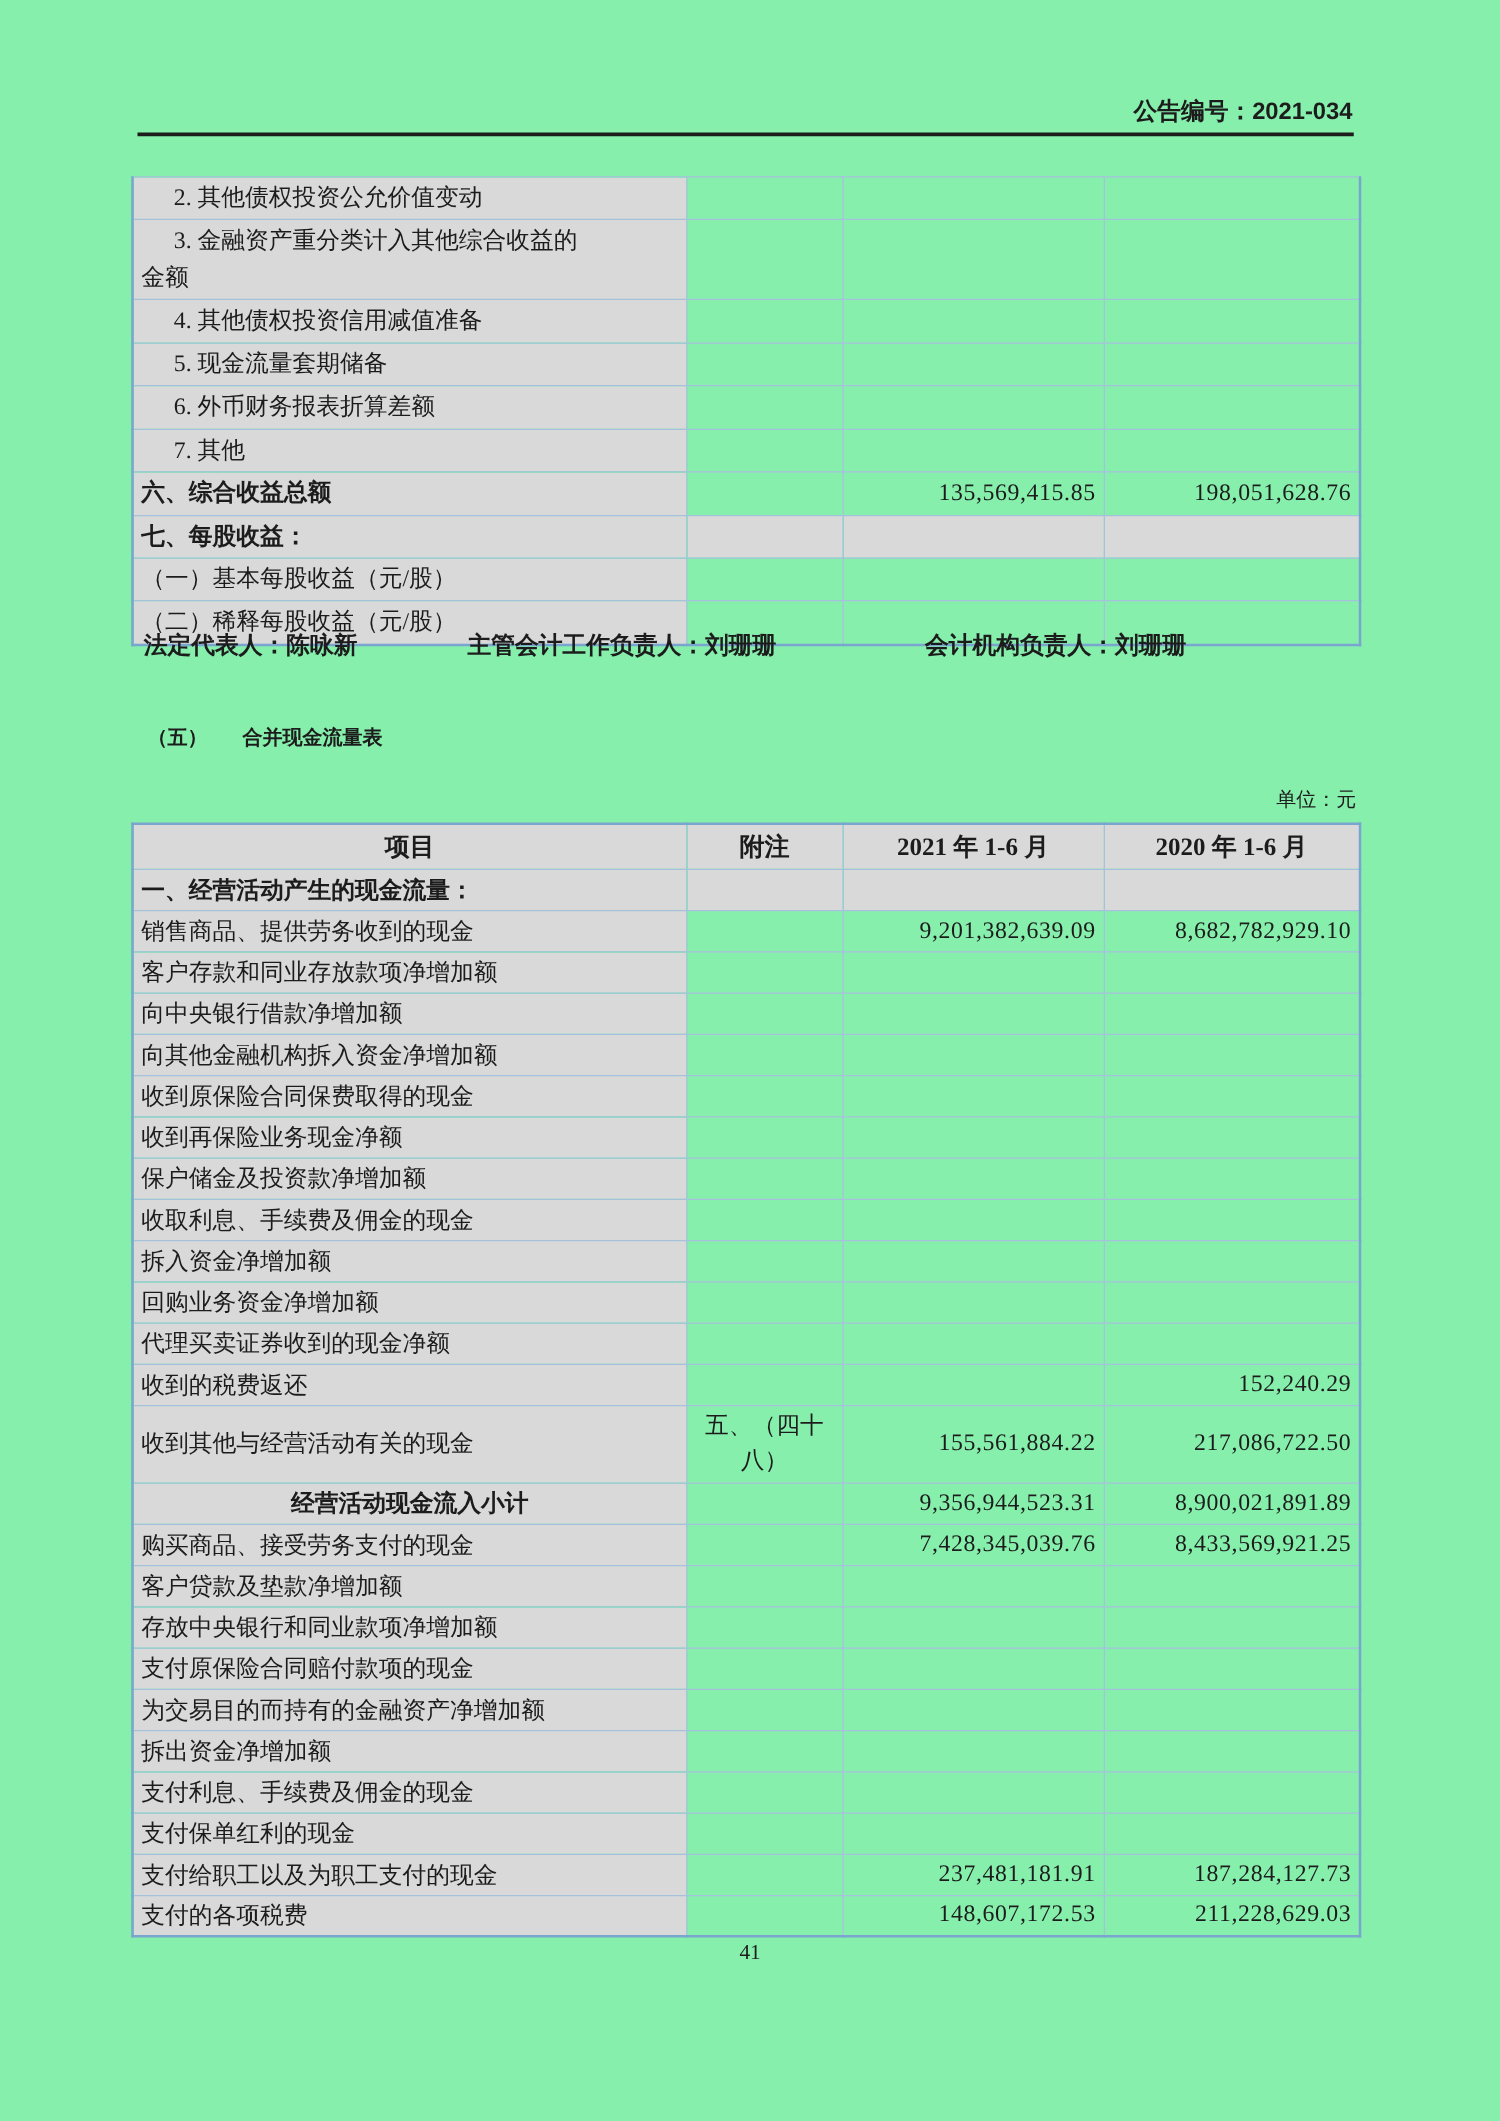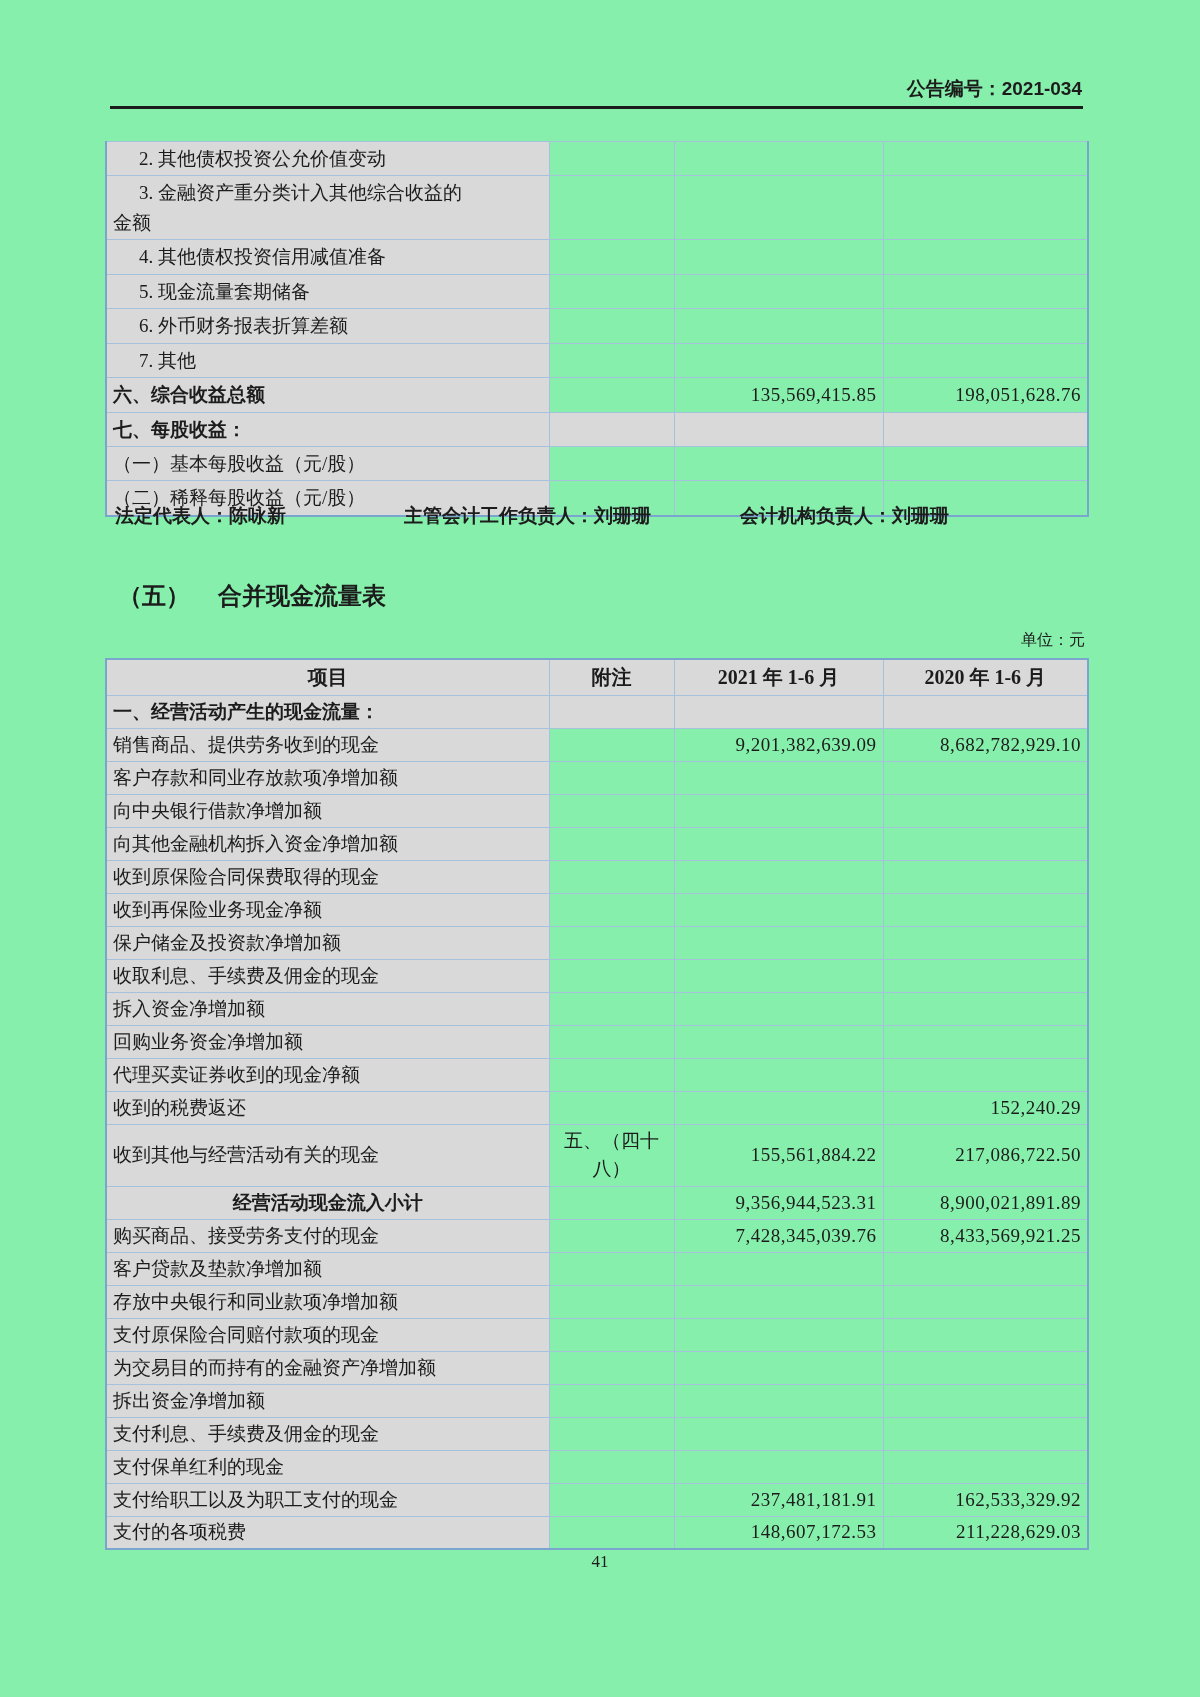--- a/index.html
+++ b/index.html
@@ -55,26 +55,26 @@
   tr.bold td.c-item{font-weight:bold;}
   tr.indent td.c-item{text-indent:26px;}
   tr.center-item td.c-item{text-align:center;}
   
   .signatures{
     position:absolute;top:503px;left:0;width:976px;height:26px;
     font-weight:bold;font-size:19px;
   }
   .signatures .sig{position:absolute;white-space:nowrap;}
   .sig-1{left:115px;}
-  .sig-2{left:404px;text-align:right;}
+  .sig-2{left:374px;text-align:right;}
   .sig-3{left:740px;}
   
   .section-heading{
     position:absolute;top:580px;left:118px;
-    font-weight:bold;font-size:24px;
+    font-weight:bold;font-size:16px;
     font-family:"Liberation Sans","DejaVu Sans",sans-serif;
   }
   .section-heading .sec-num{margin-right:28px;}
   .unit-label{
     position:absolute;top:630px;left:0;width:1085px;
     text-align:right;font-size:16px;
   }
   .page-number{
     position:absolute;top:1552px;left:0;width:1200px;
     text-align:center;font-size:17px;
@@ -322,21 +322,21 @@
         <tr>
           <td class="c-item">支付保单红利的现金</td>
           <td class="c-note"></td>
           <td class="c-val"></td>
           <td class="c-val"></td>
         </tr>
         <tr>
           <td class="c-item">支付给职工以及为职工支付的现金</td>
           <td class="c-note"></td>
           <td class="c-val">237,481,181.91</td>
-          <td class="c-val">162,533,329.92</td>
+          <td class="c-val">187,284,127.73</td>
         </tr>
         <tr>
           <td class="c-item">支付的各项税费</td>
           <td class="c-note"></td>
           <td class="c-val">148,607,172.53</td>
           <td class="c-val">211,228,629.03</td>
         </tr>
       </tbody>
   </table>
 

